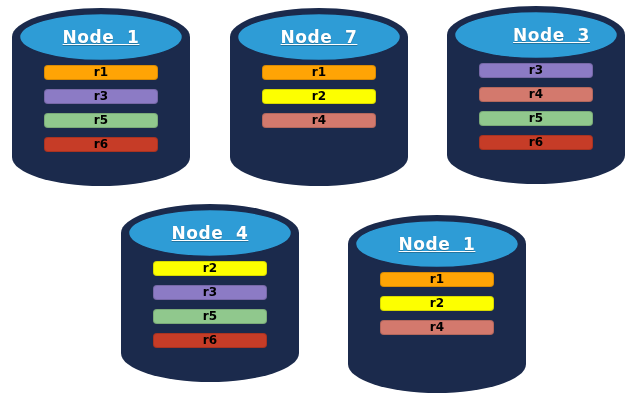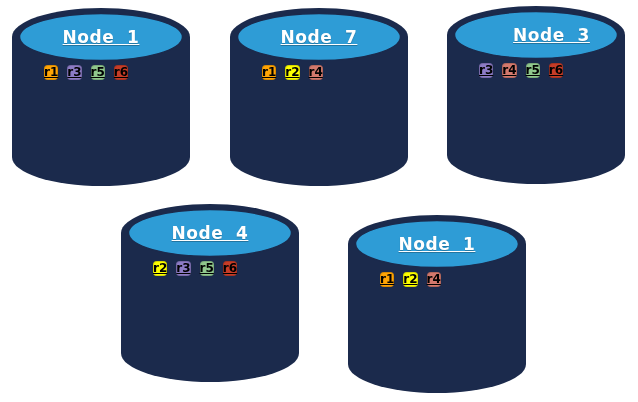--- a/index.html
+++ b/index.html
@@ -49,23 +49,22 @@
     white-space: pre;
     text-shadow: 0 1px 1px rgba(0,0,0,0.25);
     text-decoration: underline;
   }
   .bars {
     position: absolute;
     left: 32px;
     top: 57px;
     width: 114px;
     display: flex;
-    flex-direction: row;
+    flex-direction: column;
     gap: 9px;
-    text-decoration: underline;
   }
   .bar {
     height: 15px;
     line-height: 15px;
     border-radius: 4px;
     text-align: center;
     font-size: 12px;
     font-weight: bold;
     color: var(--bar-text, #000000);
     box-shadow: inset 0 0 0 1px rgba(0,0,0,0.15);

